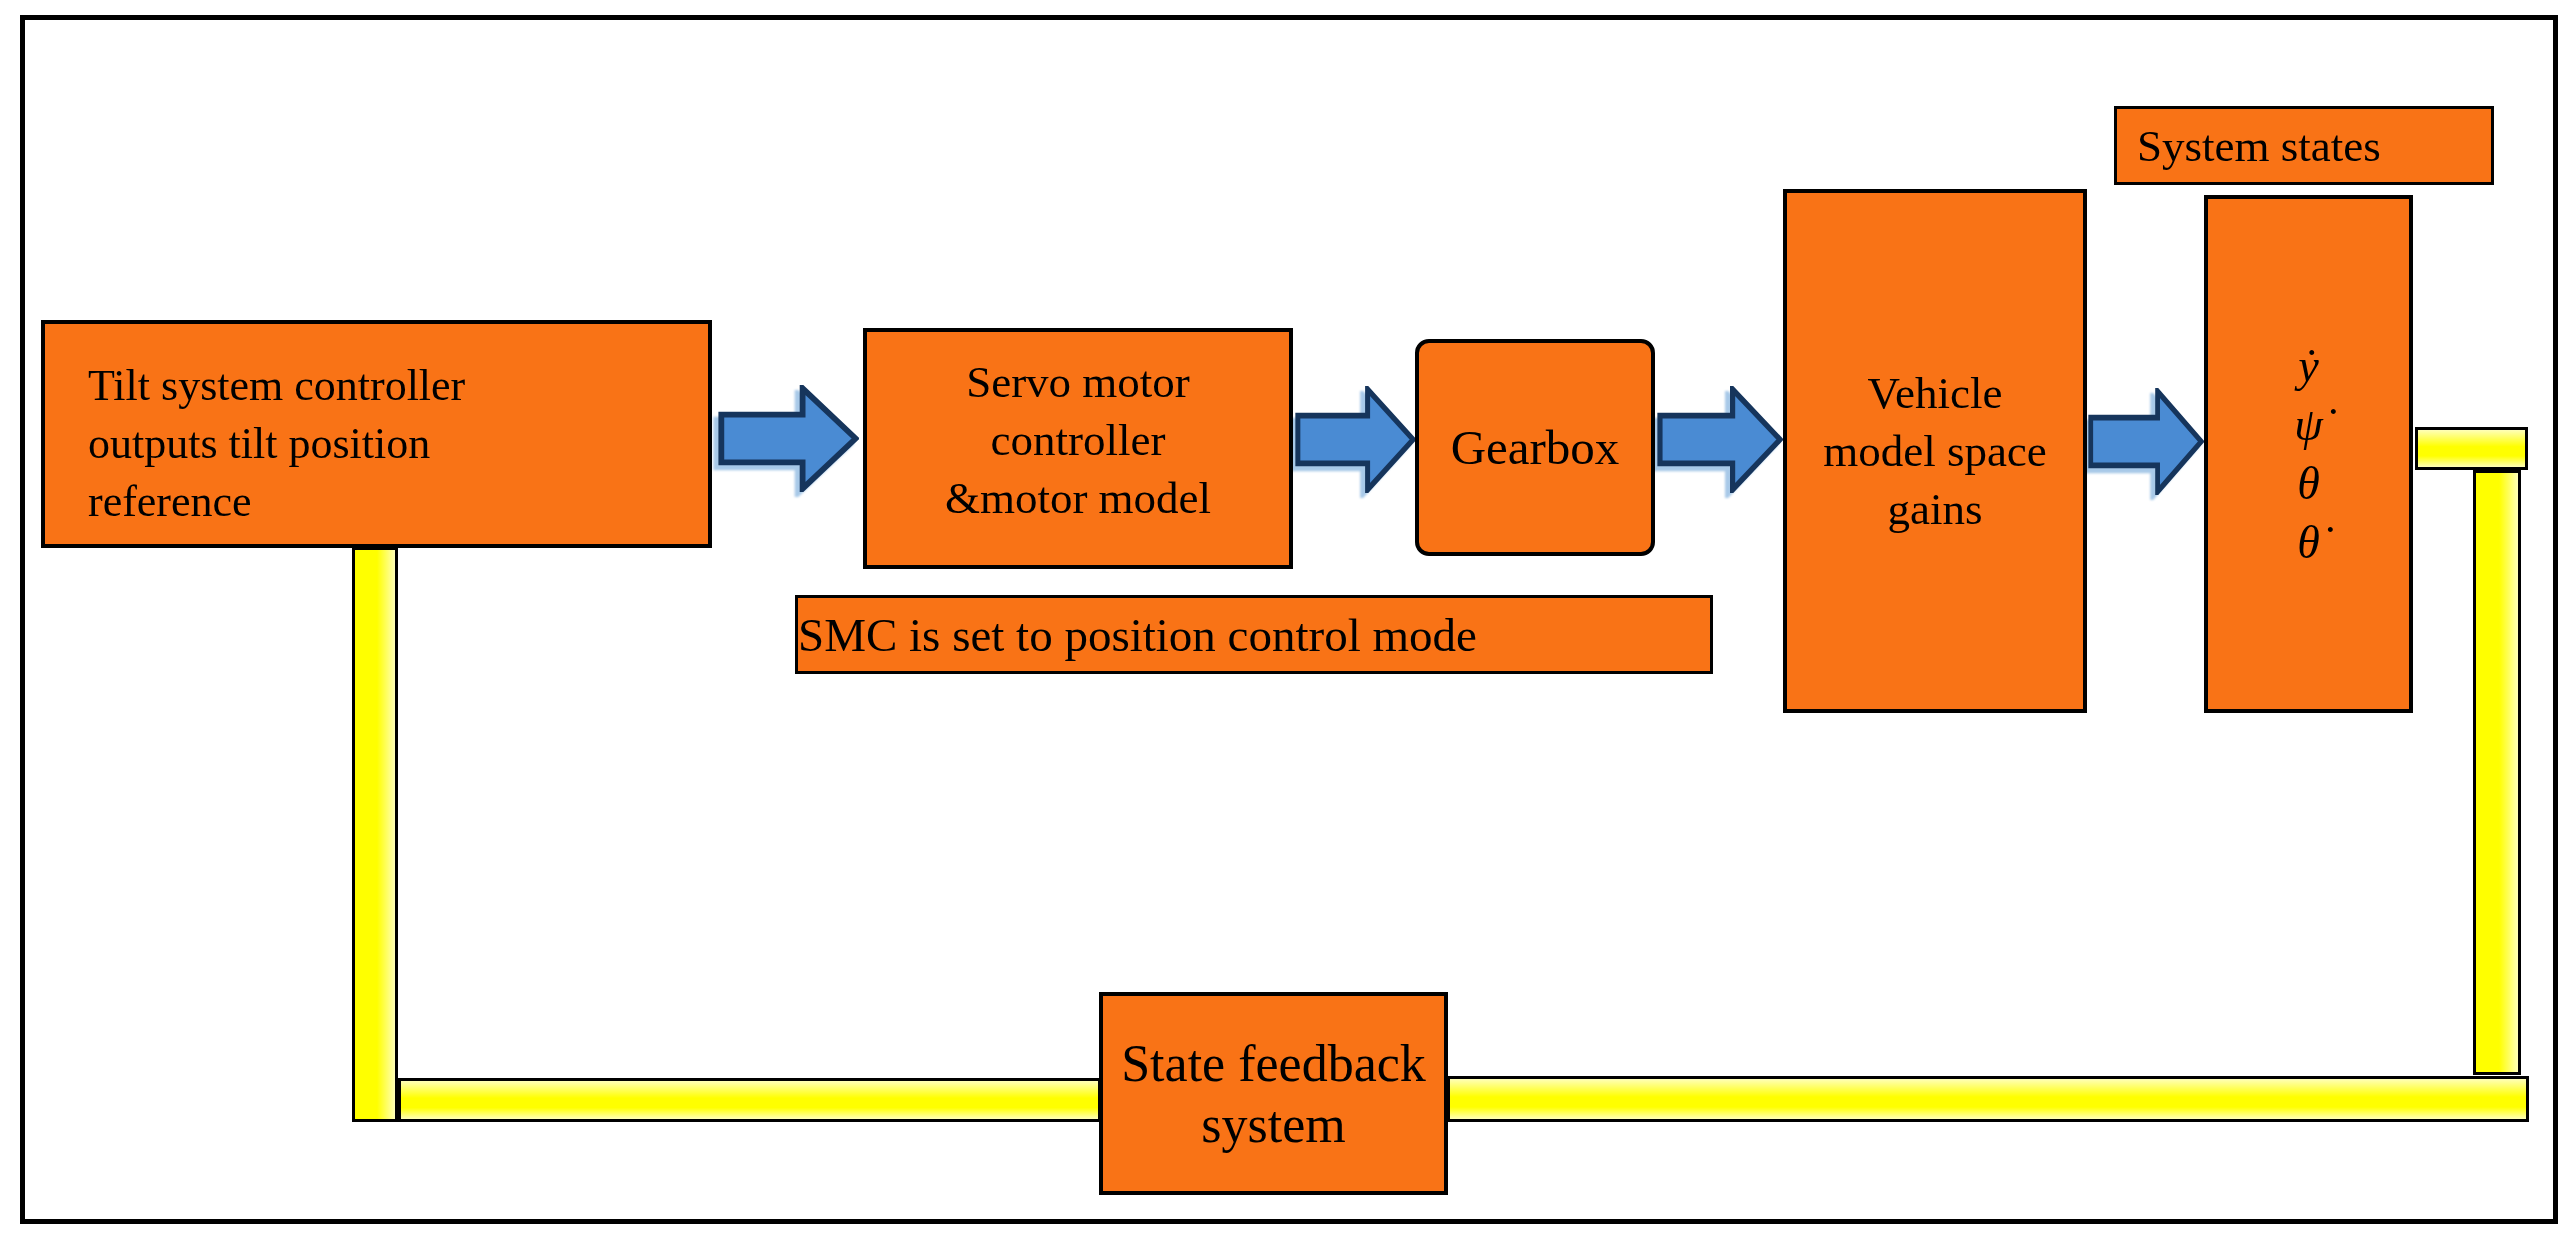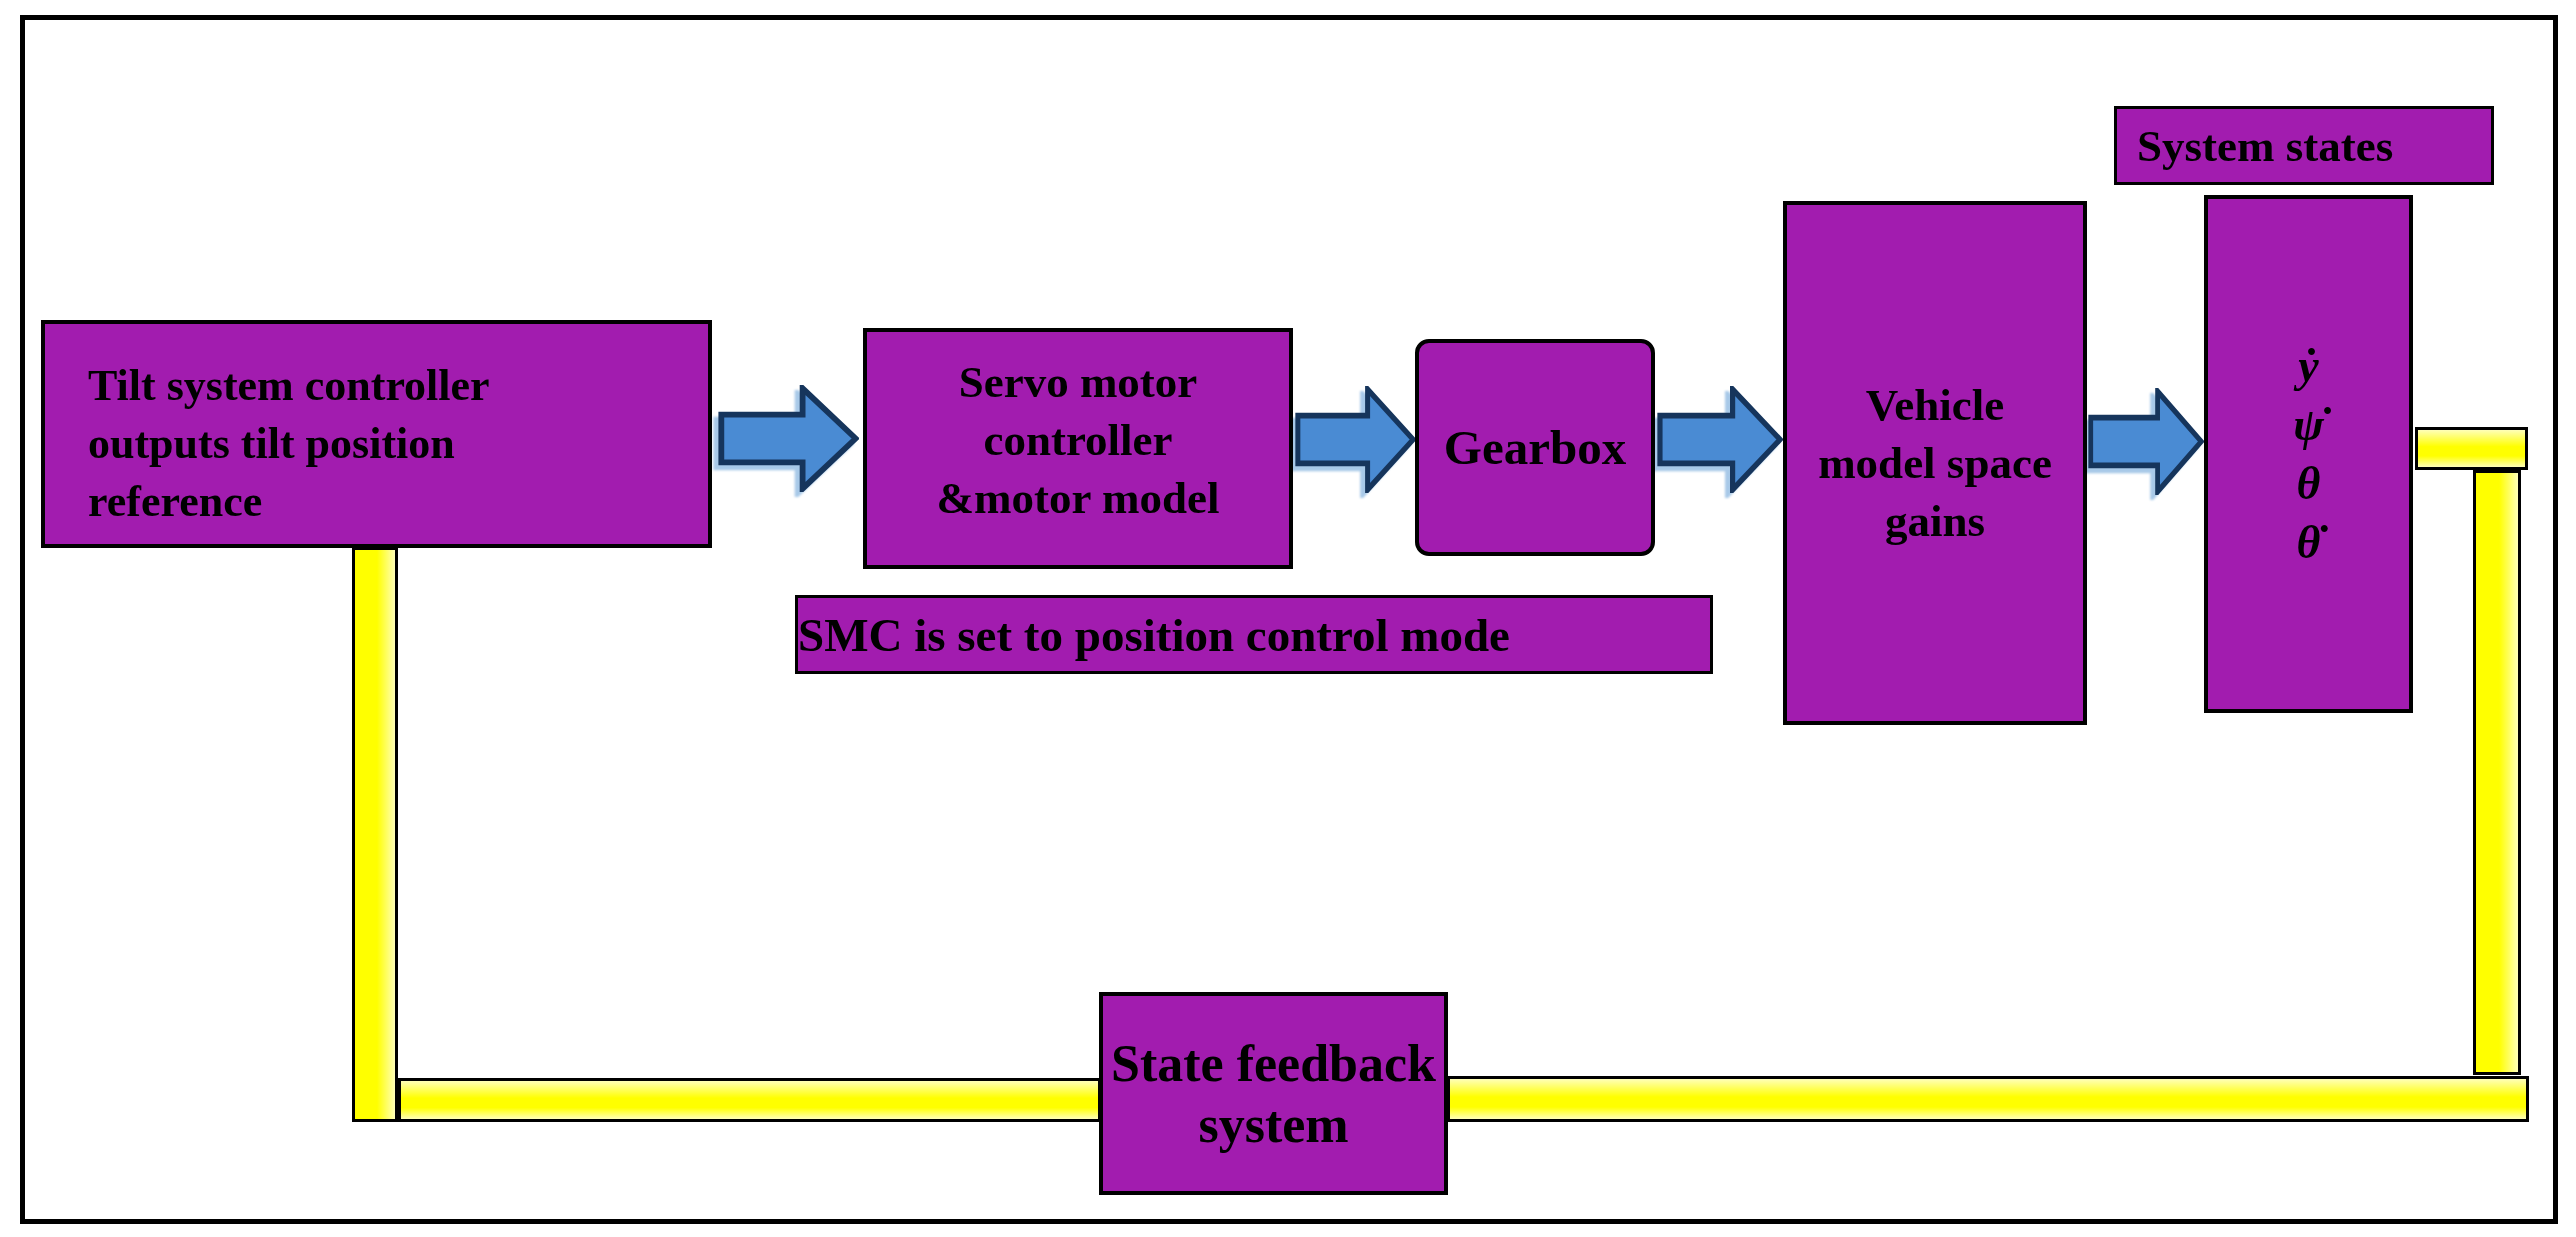--- a/index.html
+++ b/index.html
@@ -18,39 +18,38 @@
   }
   .outer-border {
     position: absolute;
     left: 20px; top: 15px;
     width: 2538px; height: 1209px;
     border: 5px solid #000;
     box-sizing: border-box;
   }
   .box {
     position: absolute;
-    background: #a21caf;
+    background: #f97316;
     border: 4.1px solid #000;
     box-sizing: border-box;
     font-size: 45px;
     line-height: 58px;
-    font-weight: bold;
   }
   .center-col {
     display: flex;
     flex-direction: column;
     align-items: center;
     justify-content: center;
     text-align: center;
   }
   
   .tilt-box   { left: 41px;  top: 320px; width: 671px;  height: 228px; padding: 33px 25px 0 43px; font-size: 44px; }
   .servo-box  { left: 863px; top: 328px; width: 430px; height: 241px; padding-top: 21.4px; text-align: center; }
   .gearbox-box{ left: 1415px; top: 339px; width: 240px; height: 217px; font-size: 49px; border-radius: 14px; }
-  .vehicle-box{ left: 1783px; top: 189px; width: 304px; height: 524px; margin-top: 12px; }
+  .vehicle-box{ left: 1783px; top: 189px; width: 304px; height: 524px; }
   .states-box { left: 2204px; top: 195px; width: 209px; height: 518px; font-style: italic; font-size: 46px; line-height: 59px; }
   .syslabel-box{ left: 2114px; top: 106px; width: 380px; height: 79px; border-width: 3.3px;
                  display: flex; align-items: center; padding-left: 20px; }
   .smc-box    { left: 795px; top: 595px; width: 918px; height: 79px; border-width: 3.3px;
                 display: flex; align-items: center; font-size: 47px; }
   .feedback-box{ left: 1099px; top: 992px; width: 349px; height: 203px; font-size: 52px; line-height: 61px; }
 
   
   .ybar {
     position: absolute;

